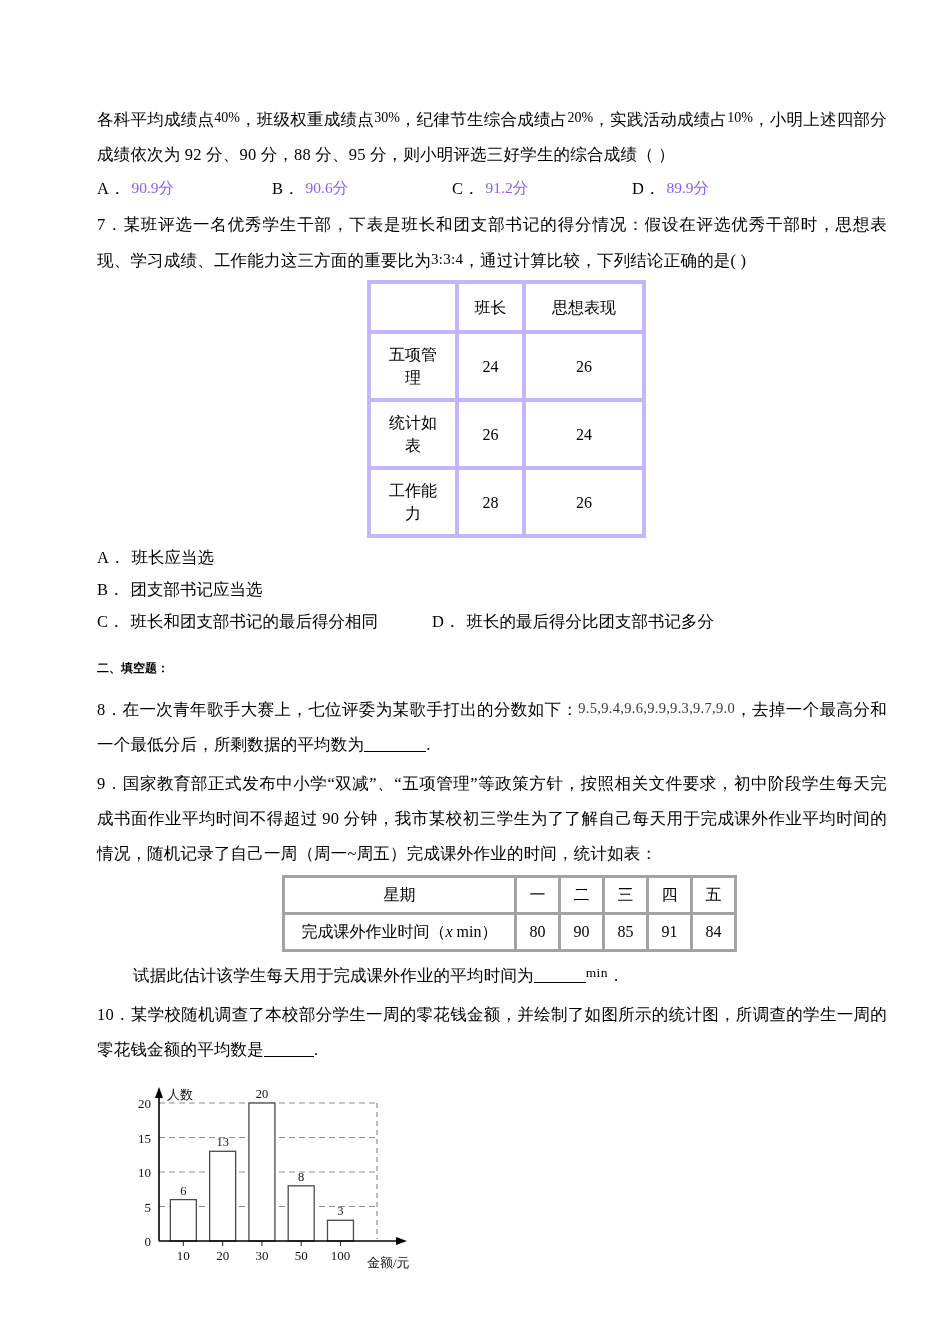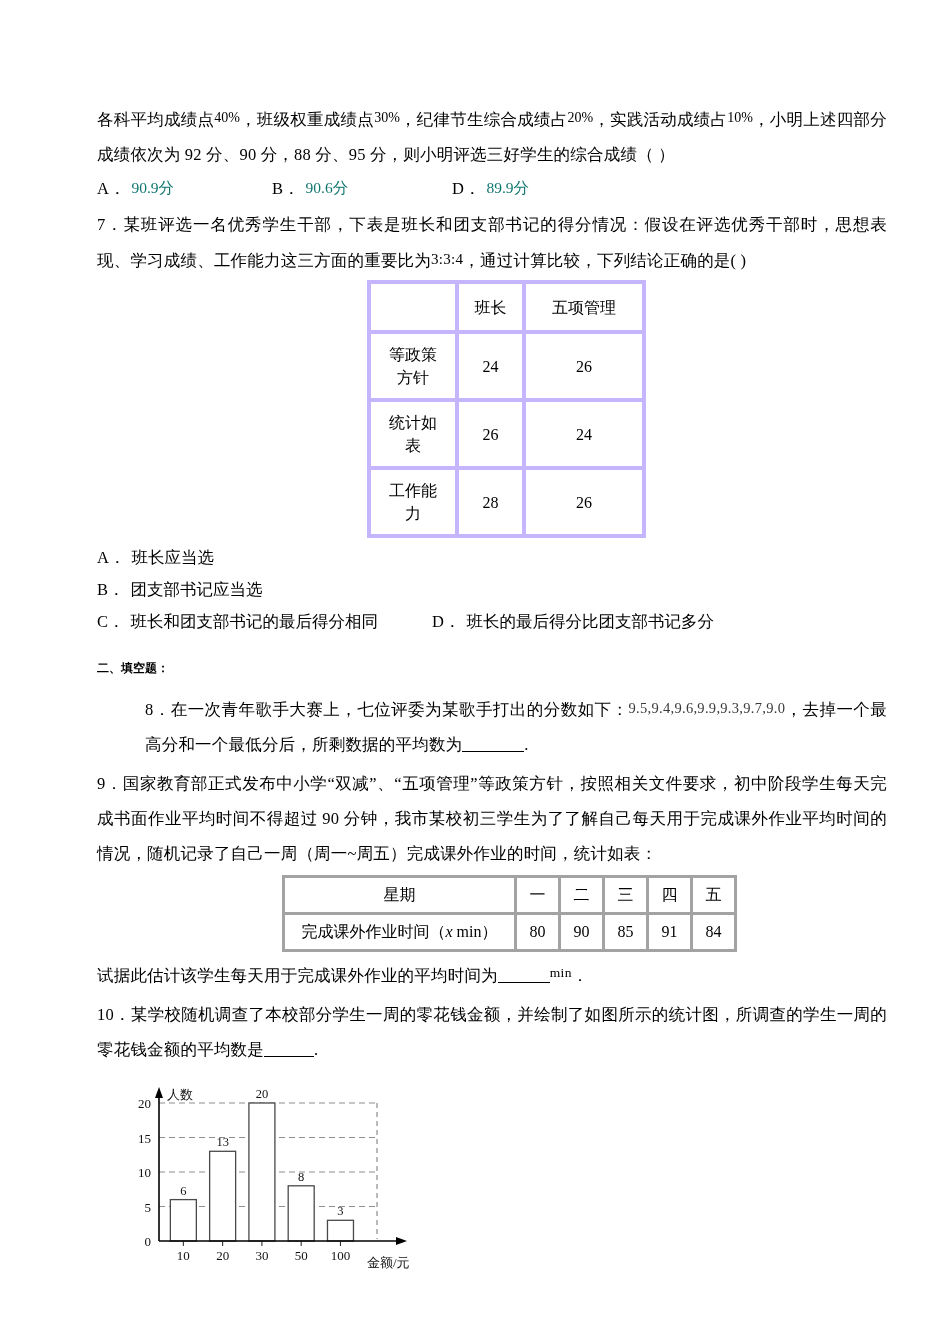--- a/index.html
+++ b/index.html
@@ -60,21 +60,21 @@
     margin: 0;
     display: flex;
   }
   .choice {
     display: inline-block;
     white-space: nowrap;
   }
   .choice .lab { margin-right: 6px; }
   .choice .val {
     font-size: 15.5px;
-    color: #0f766e;
+    color: #8b5cf6;
     vertical-align: 1px;
   }
   .section-head {
     font-size: 12px;
     font-weight: bold;
     line-height: 34px;
     margin: 0;
   }
   .blank-line {
     display: inline-block;
@@ -156,35 +156,36 @@
 <body>
 
 <div class="page">
   <div class="content">
 
     <p class="para"><span>各科平均成绩点</span><span class="sup-pct">40%</span><span>，班级权重成绩点</span><span class="sup-pct">30%</span><span>，纪律节生综合成绩占</span><span class="sup-pct">20%</span><span>，实践活动成绩占</span><span class="sup-pct">10%</span><span>，小明上述四部分成绩依次为 92 分、90 分，88 分、95 分，则小明评选三好学生的综合成绩（      ）</span></p>
 
     <div class="choices-row">
       <span class="choice" style="width:175px;"><span class="lab">A．</span><span class="val">90.9分</span></span>
       <span class="choice" style="width:180px;"><span class="lab">B．</span><span class="val">90.6分</span></span>
+      <span class="choice" style="width:180px;"><span class="lab">C．</span><span class="val">91.2分</span></span>
       <span class="choice"><span class="lab">D．</span><span class="val">89.9分</span></span>
     </div>
 
     <p class="para" style="margin-top:2px;"><span>7．</span><span>某班评选一名优秀学生干部，下表是班长和团支部书记的得分情况：假设在评选优秀干部时，思想表现、学习成绩、工作能力这三方面的重要比为</span><span class="inline-math-dark">3:3:4</span><span>，通过计算比较，下列结论正确的是(   )</span></p>
 
     <div class="tbl7-wrap">
       <table class="tbl7">
         <tbody>
             <tr class="hdr">
           <td class="col-a"></td>
           <td class="col-b">班长</td>
-          <td class="col-c">五项管理</td>
+          <td class="col-c">思想表现</td>
         </tr>
         <tr class="body-row">
-          <td class="rowhead">等政策方针</td>
+          <td class="rowhead">五项管理</td>
           <td>24</td>
           <td>26</td>
         </tr>
         <tr class="body-row">
           <td class="rowhead">统计如表</td>
           <td>26</td>
           <td>24</td>
         </tr>
         <tr class="body-row">
           <td class="rowhead">工作能力</td>
@@ -199,21 +200,21 @@
       <span class="choice" style="width:335px;"><span class="lab">A．</span><span>班长应当选</span></span>
       <span class="choice"><span class="lab">B．</span><span>团支部书记应当选</span></span>
     </div>
     <div class="choices-row">
       <span class="choice" style="width:335px;"><span class="lab">C．</span><span>班长和团支部书记的最后得分相同</span></span>
       <span class="choice"><span class="lab">D．</span><span>班长的最后得分比团支部书记多分</span></span>
     </div>
 
     <p class="section-head" style="margin-top:13px;">二、填空题：</p>
 
-    <p class="para" style="margin-top:6px;margin-left:48px;"><span>8．</span><span>在一次青年歌手大赛上，七位评委为某歌手打出的分数如下：</span><span class="inline-math">9.5,9.4,9.6,9.9,9.3,9.7,9.0</span><span>，去掉一个最高分和一个最低分后，所剩数据的平均数为</span><span class="blank-line" style="width:62px;"></span><span>.</span></p>
+    <p class="para" style="margin-top:6px;"><span>8．</span><span>在一次青年歌手大赛上，七位评委为某歌手打出的分数如下：</span><span class="inline-math">9.5,9.4,9.6,9.9,9.3,9.7,9.0</span><span>，去掉一个最高分和一个最低分后，所剩数据的平均数为</span><span class="blank-line" style="width:62px;"></span><span>.</span></p>
 
     <p class="para" style="margin-top:4px;"><span>9．</span><span>国家教育部正式发布中小学“双减”、“五项管理”等政策方针，按照相关文件要求，初中阶段学生每天完成书面作业平均时间不得超过 90 分钟，我市某校初三学生为了了解自己每天用于完成课外作业平均时间的情况，随机记录了自己一周（周一~周五）完成课外作业的时间，统计如表：</span></p>
 
     <div class="tbl9-wrap">
       <table class="tbl9">
         <tbody>
             <tr>
           <td class="c-label">星期</td>
           <td class="c-day">一</td>
           <td class="c-day">二</td>
@@ -226,21 +227,21 @@
           <td class="c-day">80</td>
           <td class="c-day">90</td>
           <td class="c-day">85</td>
           <td class="c-day">91</td>
           <td class="c-day">84</td>
         </tr>
       </tbody>
         </table>
     </div>
 
-    <p class="para" style="margin-top:3px;"><span>试据此估计该学生每天用于完成课外作业的平均时间为</span><span class="blank-line" style="width:52px;"></span><span class="sup-unit">min</span><span>．</span></p>
+    <p class="para" style="margin-top:3px;margin-left:36px;"><span>试据此估计该学生每天用于完成课外作业的平均时间为</span><span class="blank-line" style="width:52px;"></span><span class="sup-unit">min</span><span>．</span></p>
 
     <p class="para" style="margin-top:4px;"><span>10．</span><span>某学校随机调查了本校部分学生一周的零花钱金额，并绘制了如图所示的统计图，所调查的学生一周的零花钱金额的平均数是</span><span class="blank-line" style="width:50px;"></span><span>.</span></p>
 
     <div class="chart-wrap">
       <svg class="chart-svg" width="320" height="195" viewBox="0 0 320 195">
         <g id="chart-grid">
             <line x1="44" x2="262" y1="125.5" y2="125.5" stroke="#8d8d8d" stroke-width="1.2" stroke-dasharray="6,4"></line>
             <line x1="44" x2="262" y1="91" y2="91" stroke="#8d8d8d" stroke-width="1.2" stroke-dasharray="6,4"></line>
             <line x1="44" x2="262" y1="56.5" y2="56.5" stroke="#8d8d8d" stroke-width="1.2" stroke-dasharray="6,4"></line>
             <line x1="44" x2="262" y1="22" y2="22" stroke="#8d8d8d" stroke-width="1.2" stroke-dasharray="6,4"></line>

